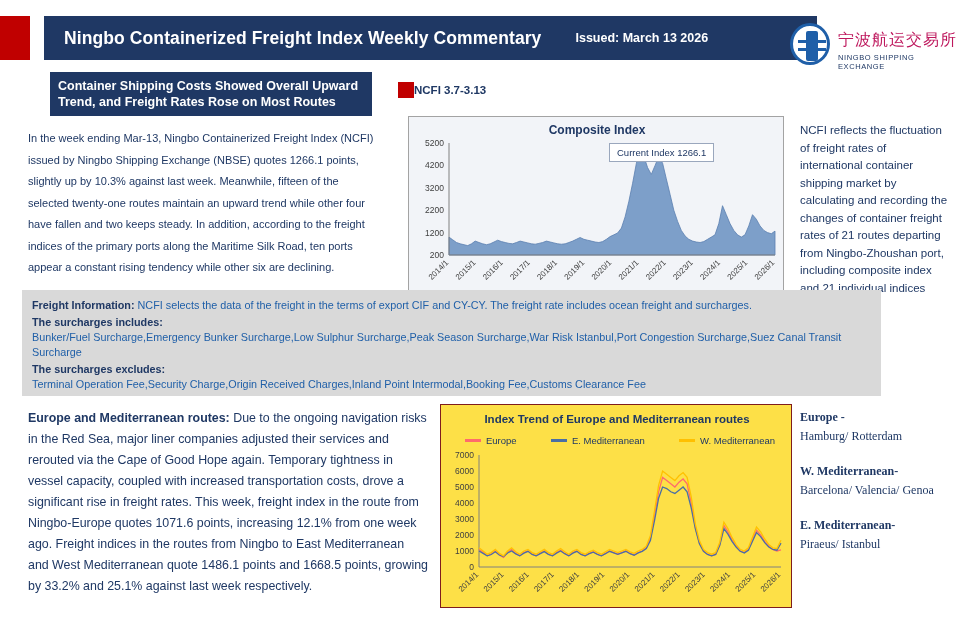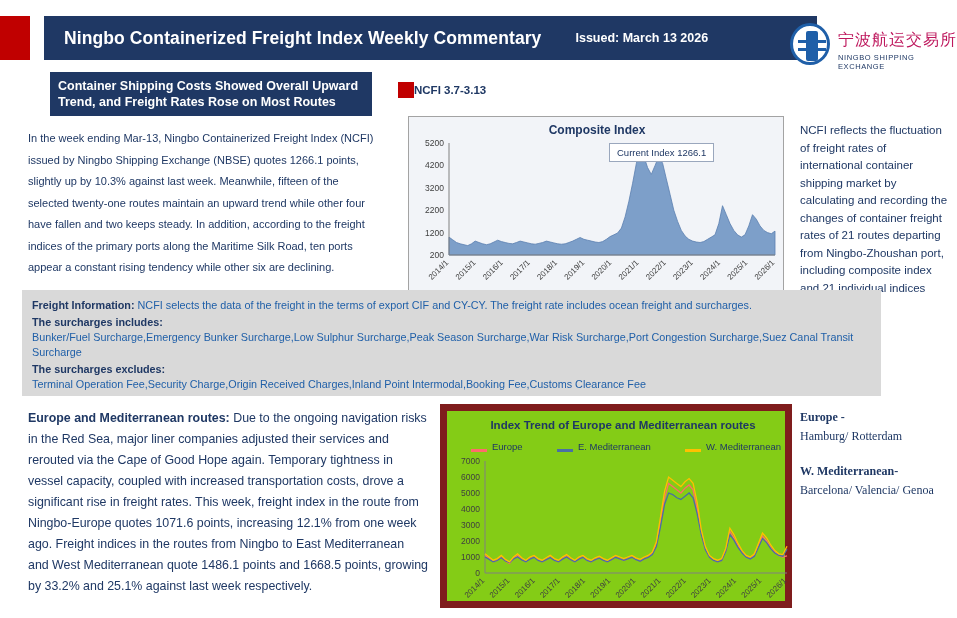--- a/index.html
+++ b/index.html
@@ -42,24 +42,24 @@
   
   .freight-band{position:absolute;left:22px;top:290px;width:859px;height:106px;background:#d9d9d9;padding:8px 10px;box-sizing:border-box;}
   .fi-line{font-size:10.8px;color:#1f5fa8;line-height:15.5px;}
   .fi-line b{color:#1f3864;}
   .fi-head{font-size:10.8px;color:#1f3864;font-weight:bold;line-height:16px;}
 
   
   .bottom-text{position:absolute;left:28px;top:408px;width:400px;font-size:12.4px;color:#1f3864;line-height:21px;}
   .bottom-text b{color:#1f3864;}
 
-  .chart2-box{position:absolute;left:440px;top:404px;width:352px;height:204px;background:#84cc16;border:7px solid #7f1d1d;box-sizing:border-box;}
+  .chart2-box{position:absolute;left:440px;top:404px;width:352px;height:204px;background:#fde047;border:1px solid #7f1d1d;box-sizing:border-box;}
   .chart2-title{position:absolute;left:0;top:8px;width:352px;text-align:center;font-size:11.5px;font-weight:bold;color:#1f3864;}
   .legend{position:absolute;left:24px;top:30px;width:310px;display:flex;justify-content:space-between;font-size:9.5px;color:#1f3864;}
-  .legend .li{display:flex;align-items:flex-end;}
+  .legend .li{display:flex;align-items:center;}
   .legend .sw{width:16px;height:3px;margin-right:5px;}
 
   .routes{position:absolute;left:800px;top:408px;width:150px;font-size:12px;color:#1f3864;line-height:19px;}
   .routes .rt{margin-bottom:16px;font-family:Liberation Serif, serif;}
   .routes b{font-weight:bold;}
 
   .axis-lab{font-size:8px;fill:#404040;font-family:"Liberation Sans",sans-serif;}
   .ytick{font-size:8.5px;fill:#404040;font-family:"Liberation Sans",sans-serif;}
 </style>
 </head>
@@ -126,21 +126,21 @@
   </div>
 
   <div class="right-note">NCFI reflects the fluctuation of freight rates of international container shipping market by calculating and recording the changes of container freight rates of 21 routes departing from Ningbo-Zhoushan port, including composite index and 21 individual indices</div>
 
   <div class="freight-band">
     <div class="fi-line">
       <b>Freight Information:</b>
       <span>NCFI selects the data of the freight in the terms of export CIF and CY-CY. The freight rate includes ocean freight and surcharges.</span>
     </div>
     <div class="fi-head">The surcharges includes:</div>
-    <div class="fi-line">Bunker/Fuel Surcharge,Emergency Bunker Surcharge,Low Sulphur Surcharge,Peak Season Surcharge,War Risk Surcharge,Port Congestion Surcharge,Suez Canal Transit Surcharge</div>
+    <div class="fi-line">Bunker/Fuel Surcharge,Emergency Bunker Surcharge,Low Sulphur Surcharge,Peak Season Surcharge,War Risk Istanbul,Port Congestion Surcharge,Suez Canal Transit Surcharge</div>
     <div class="fi-head">The surcharges excludes:</div>
     <div class="fi-line">Terminal Operation Fee,Security Charge,Origin Received Charges,Inland Point Intermodal,Booking Fee,Customs Clearance Fee</div>
   </div>
 
   <div class="bottom-text">
     <b>Europe and Mediterranean routes:</b><span> Due to the ongoing navigation risks in the Red Sea, major liner companies adjusted their services and rerouted via the Cape of Good Hope again. Temporary tightness in vessel capacity, coupled with increased transportation costs, drove a significant rise in freight rates. This week, freight index in the route from Ningbo-Europe quotes 1071.6 points, increasing 12.1% from one week ago. Freight indices in the routes from Ningbo to East Mediterranean and West Mediterranean quote 1486.1 points and 1668.5 points, growing by 33.2% and 25.1% against last week respectively.</span>
   </div>
 
   <div class="chart2-box">
     <div class="chart2-title">Index Trend of Europe and Mediterranean routes</div>
@@ -184,15 +184,16 @@
         <text x="264.5" y="126" class="axis-lab" text-anchor="end" transform="rotate(-45 264.5 126)">2023/1</text>
         <text x="289.6666666666667" y="126" class="axis-lab" text-anchor="end" transform="rotate(-45 289.6666666666667 126)">2024/1</text>
         <text x="314.8333333333333" y="126" class="axis-lab" text-anchor="end" transform="rotate(-45 314.8333333333333 126)">2025/1</text>
         <text x="340" y="126" class="axis-lab" text-anchor="end" transform="rotate(-45 340 126)">2026/1</text>
       </svg>
   </div>
 
   <div class="routes">
     <div class="rt"><b>Europe -</b><br><span>Hamburg/ Rotterdam</span></div>
     <div class="rt"><b>W. Mediterranean-</b><br><span>Barcelona/ Valencia/ Genoa</span></div>
+    <div class="rt"><b>E. Mediterranean-</b><br><span>Piraeus/ Istanbul</span></div>
   </div>
 
 </div>
 
 </body></html>

